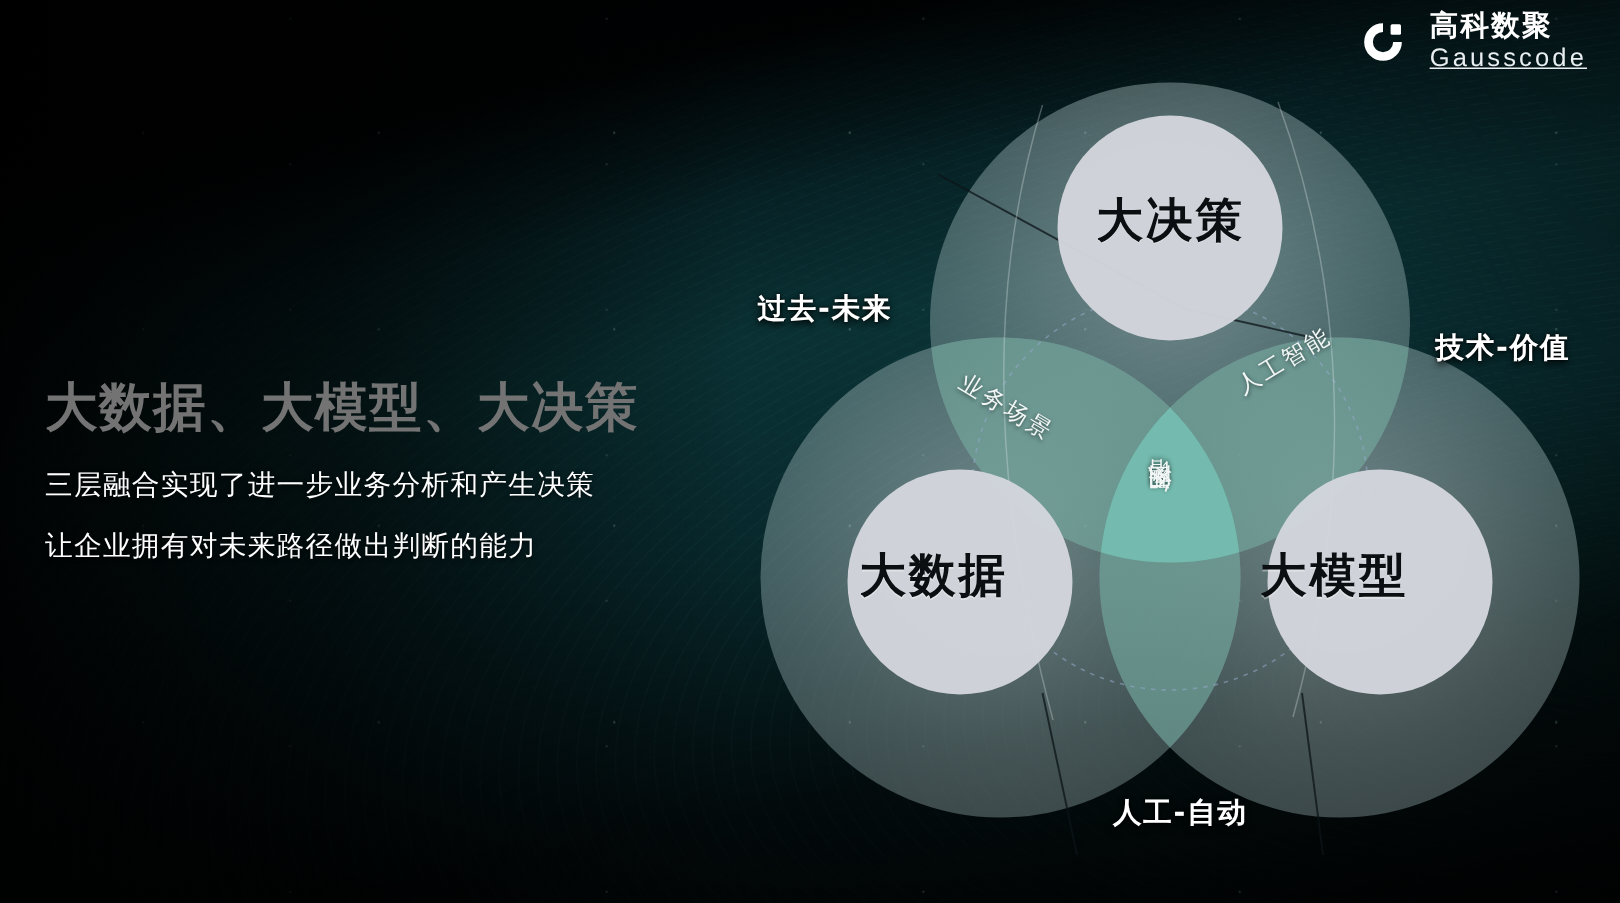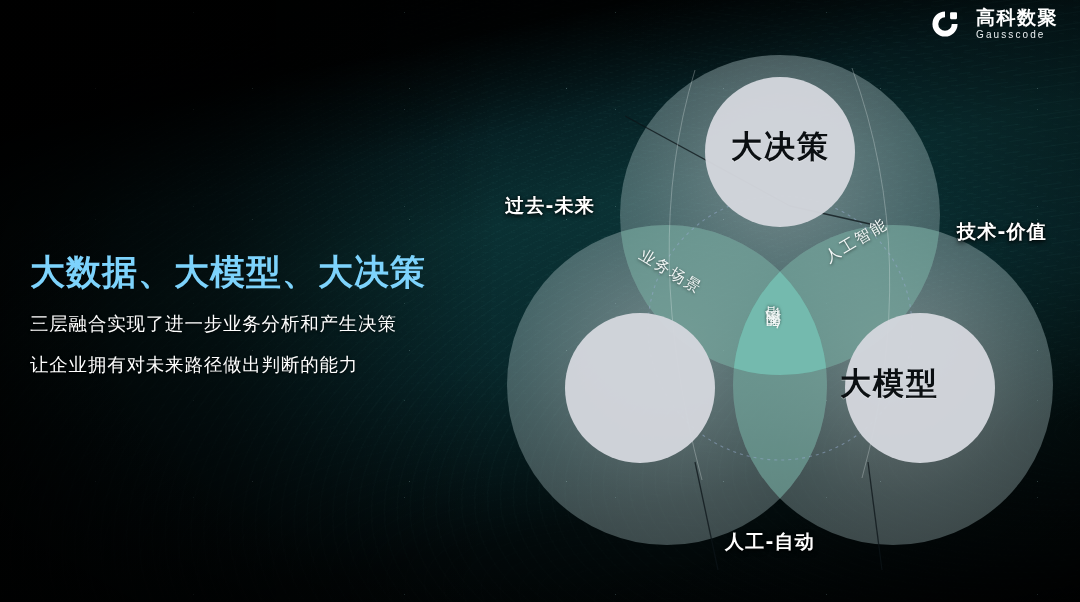--- a/index.html
+++ b/index.html
@@ -77,22 +77,23 @@
     display:flex;align-items:center;gap:16px;
     z-index:40;
   }
   .logo-mark{position:relative;width:30px;height:30px;flex:0 0 30px;}
   .logo-text{display:flex;flex-direction:column;line-height:1;}
   .logo-cn{
     color:#ffffff;font-size:19px;font-weight:700;letter-spacing:1.5px;
     font-family:"DejaVu Sans","Liberation Sans",sans-serif;
   }
   .logo-en{
-    color:#e9eef0;font-size:10px;letter-spacing:2.1px;margin-top:3px;
+    color:#e9eef0;font-size:17px;letter-spacing:2.1px;margin-top:3px;
     font-family:"Liberation Sans",sans-serif;
+    text-decoration:underline;
   }
 
   
   .copy{position:absolute;left:30px;top:252px;z-index:30;width:470px;}
   .headline{
     font-size:35px;font-weight:700;letter-spacing:1px;
     font-family:"DejaVu Sans","Liberation Sans",sans-serif;
     margin:0 0 22px 0;line-height:1.15;
   }
   .subline{
@@ -108,21 +109,21 @@
 
   .axis-label{
     position:absolute;z-index:33;
     color:#ffffff;font-size:19px;font-weight:700;letter-spacing:1.2px;
     font-family:"DejaVu Sans","Liberation Sans",sans-serif;
     text-shadow:0 2px 5px rgba(0,0,0,.95), 0 0 2px rgba(0,0,0,.9);
     white-space:nowrap;
   }
   #lbl-past  {left:505px;top:193px;}
   #lbl-tech  {left:957px;top:193px;margin-top:26px;}
-  #lbl-manual{left:725px;top:529px;}
+  #lbl-manual{left:742px;top:529px;}
 
   .lobe-label{
     position:absolute;z-index:32;
     color:#f2f7f6;font-size:15.5px;font-weight:500;letter-spacing:2px;
     font-family:"DejaVu Sans","Liberation Sans",sans-serif;
     text-shadow:0 1px 3px rgba(0,0,0,.55);
     white-space:nowrap;
   }
   #lbl-scene{left:646px;top:245px;transform:rotate(31deg);transform-origin:left top;}
   #lbl-ai   {left:821px;top:250px;transform:rotate(-31deg);transform-origin:left top;}
@@ -168,21 +169,21 @@
         <rect x="21.4" y="3.4" width="7.4" height="7.4" rx="1.1" fill="#ffffff"></rect>
       </svg>
     </span>
     <span class="logo-text">
       <span class="logo-cn">高科数聚</span>
       <span class="logo-en">Gausscode</span>
     </span>
   </div>
 
   <div class="copy">
-    <h1 class="headline" style="color: #7dd3fc;">大数据、大模型、大决策</h1>
+    <h1 class="headline" style="color: #737373;">大数据、大模型、大决策</h1>
     <p class="subline">三层融合实现了进一步业务分析和产生决策</p>
     <p class="subline">让企业拥有对未来路径做出判断的能力</p>
   </div>
 
   <div class="venn">
     <svg viewBox="0 0 580 590" aria-hidden="true">
       <defs>
         <clipPath id="cTop">
             <circle cx="290" cy="205" r="160"></circle>
           </clipPath>
@@ -241,20 +242,21 @@
 
       <g>
         <circle cx="290" cy="142" r="75" fill="#d3d6dc" fill-opacity="0.97"></circle>
         <circle cx="150" cy="378" r="75" fill="#d3d6dc" fill-opacity="0.97"></circle>
         <circle cx="430" cy="378" r="75" fill="#d3d6dc" fill-opacity="0.97"></circle>
       </g>
     </svg>
   </div>
 
   <span class="core-label" id="lbl-decision">大决策</span>
+  <span class="core-label" id="lbl-bigdata">大数据</span>
   <span class="core-label" id="lbl-model">大模型</span>
 
   <span class="lobe-label" id="lbl-scene">业务场景</span>
   <span class="lobe-label" id="lbl-ai">人工智能</span>
   <span id="lbl-kg">知识图谱</span>
 
   <span class="axis-label" id="lbl-past">过去-未来</span>
   <span class="axis-label" id="lbl-tech">技术-价值</span>
   <span class="axis-label" id="lbl-manual">人工-自动</span>
 

